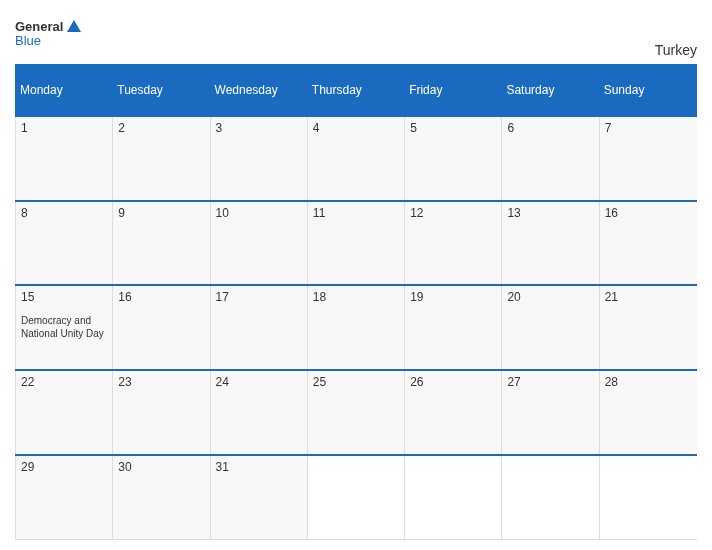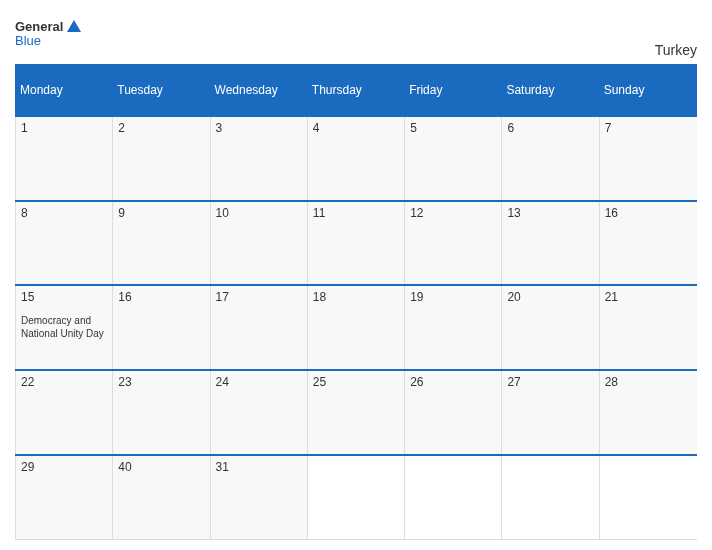--- a/index.html
+++ b/index.html
@@ -238,21 +238,21 @@
           </td>
           <td>
             <span class="day-number">28</span>
           </td>
         </tr>
         <tr>
           <td>
             <span class="day-number">29</span>
           </td>
           <td>
-            <span class="day-number">40</span>
+            <span class="day-number">30</span>
           </td>
           <td>
             <span class="day-number">31</span>
           </td>
           <td class="empty"></td>
           <td class="empty"></td>
           <td class="empty"></td>
           <td class="empty"></td>
         </tr>
       </tbody>

